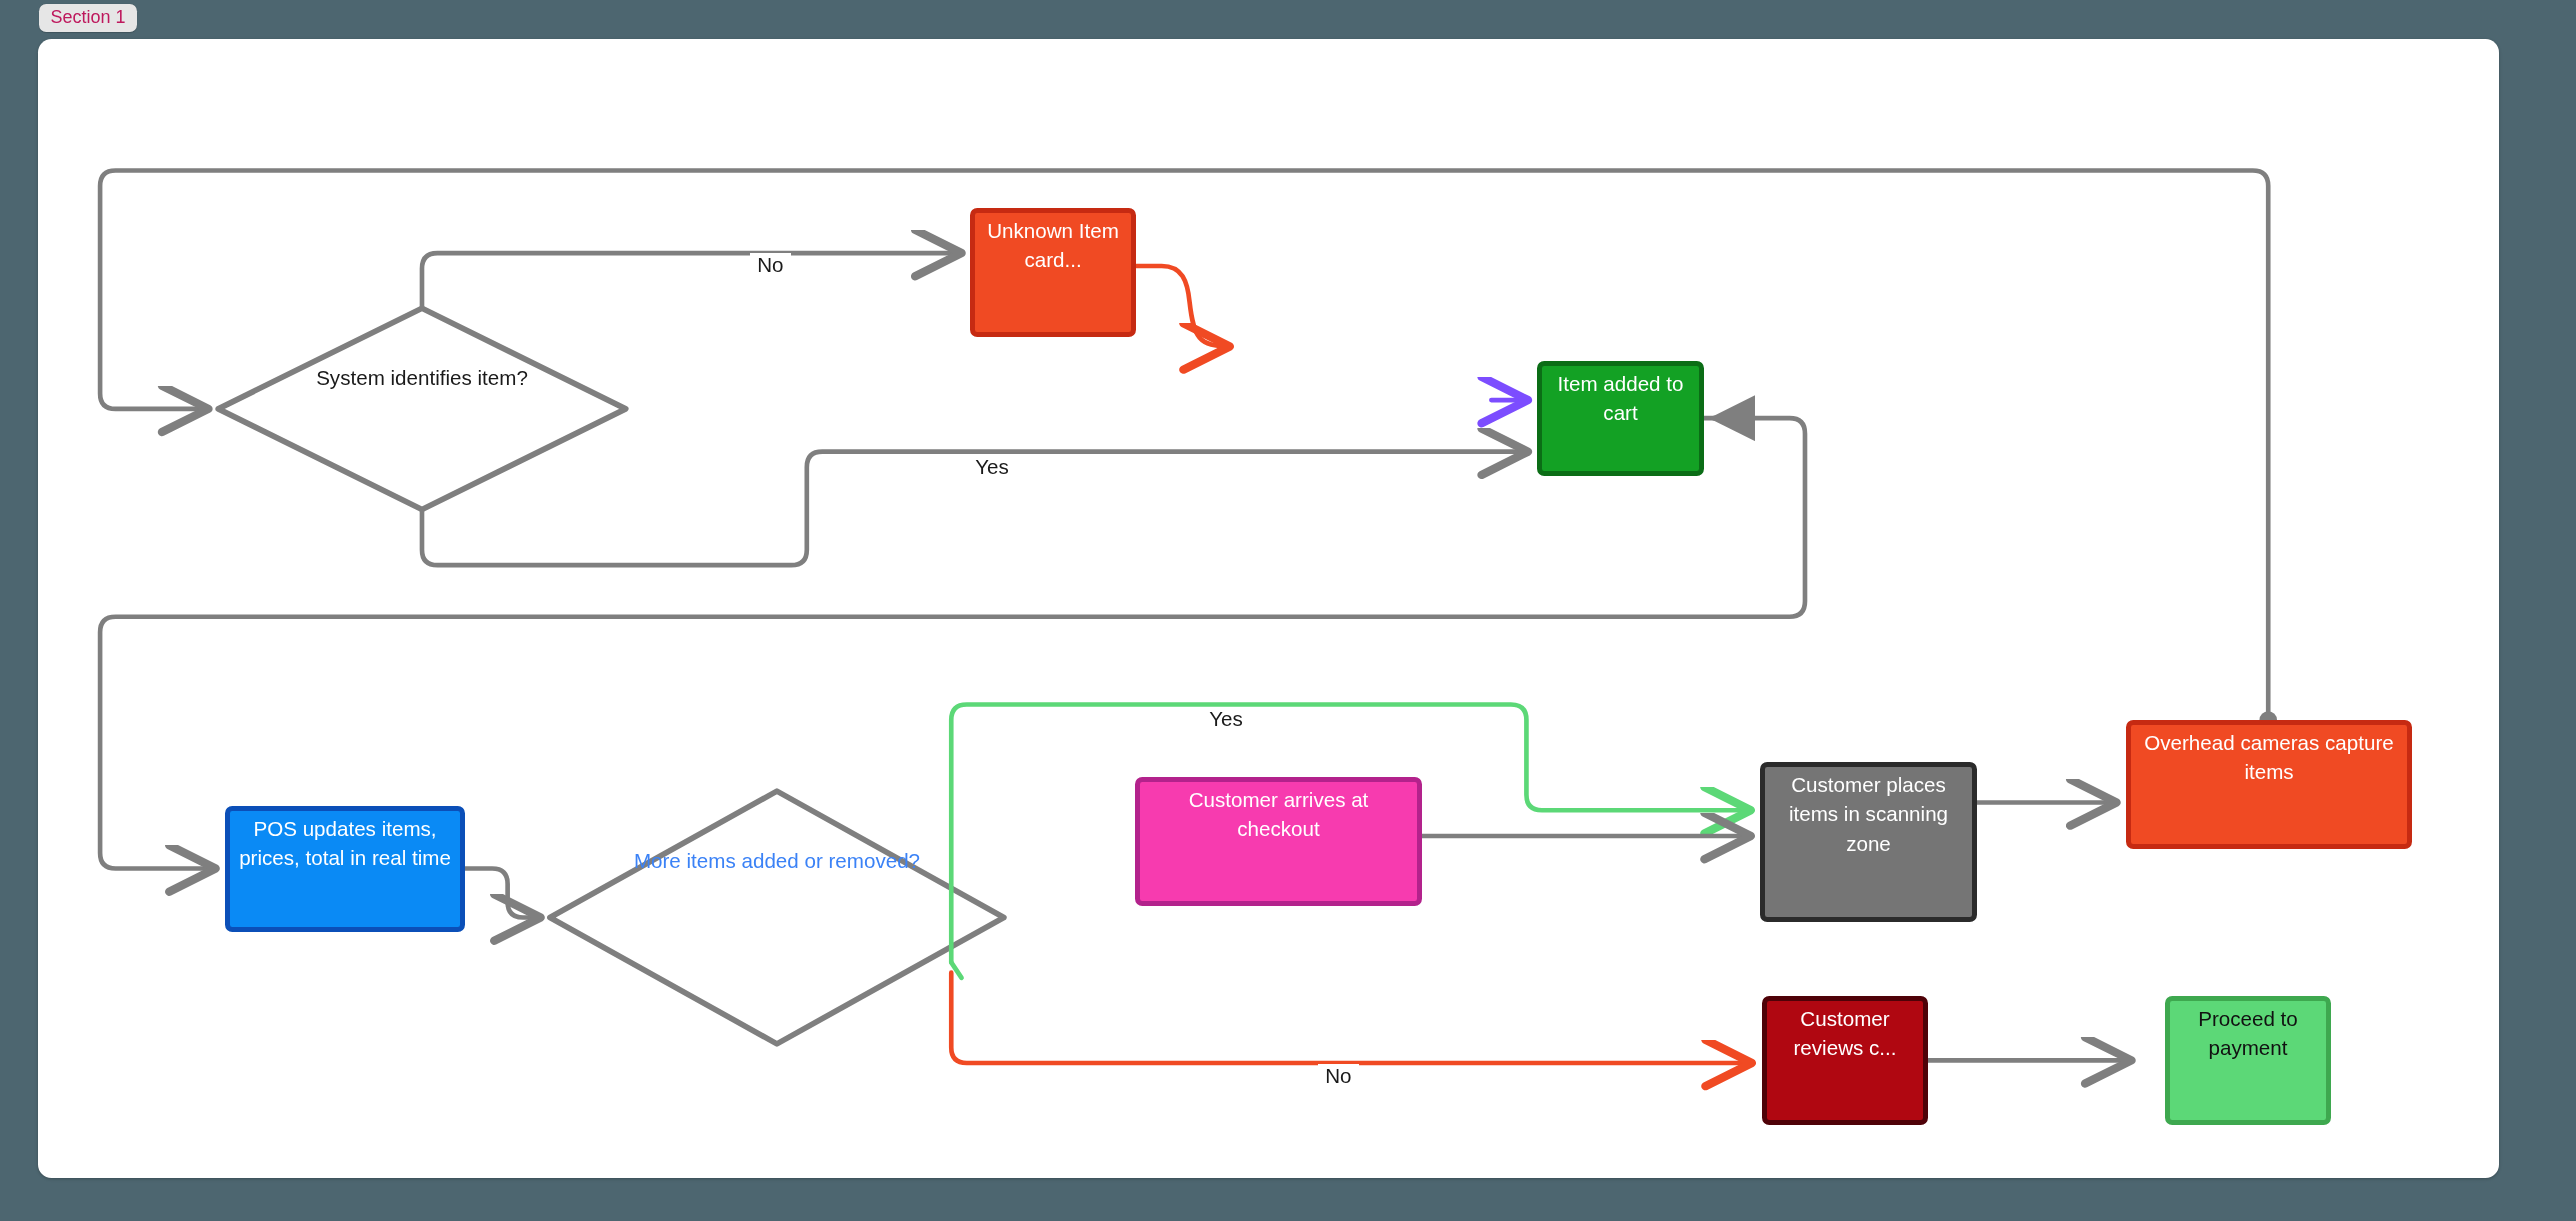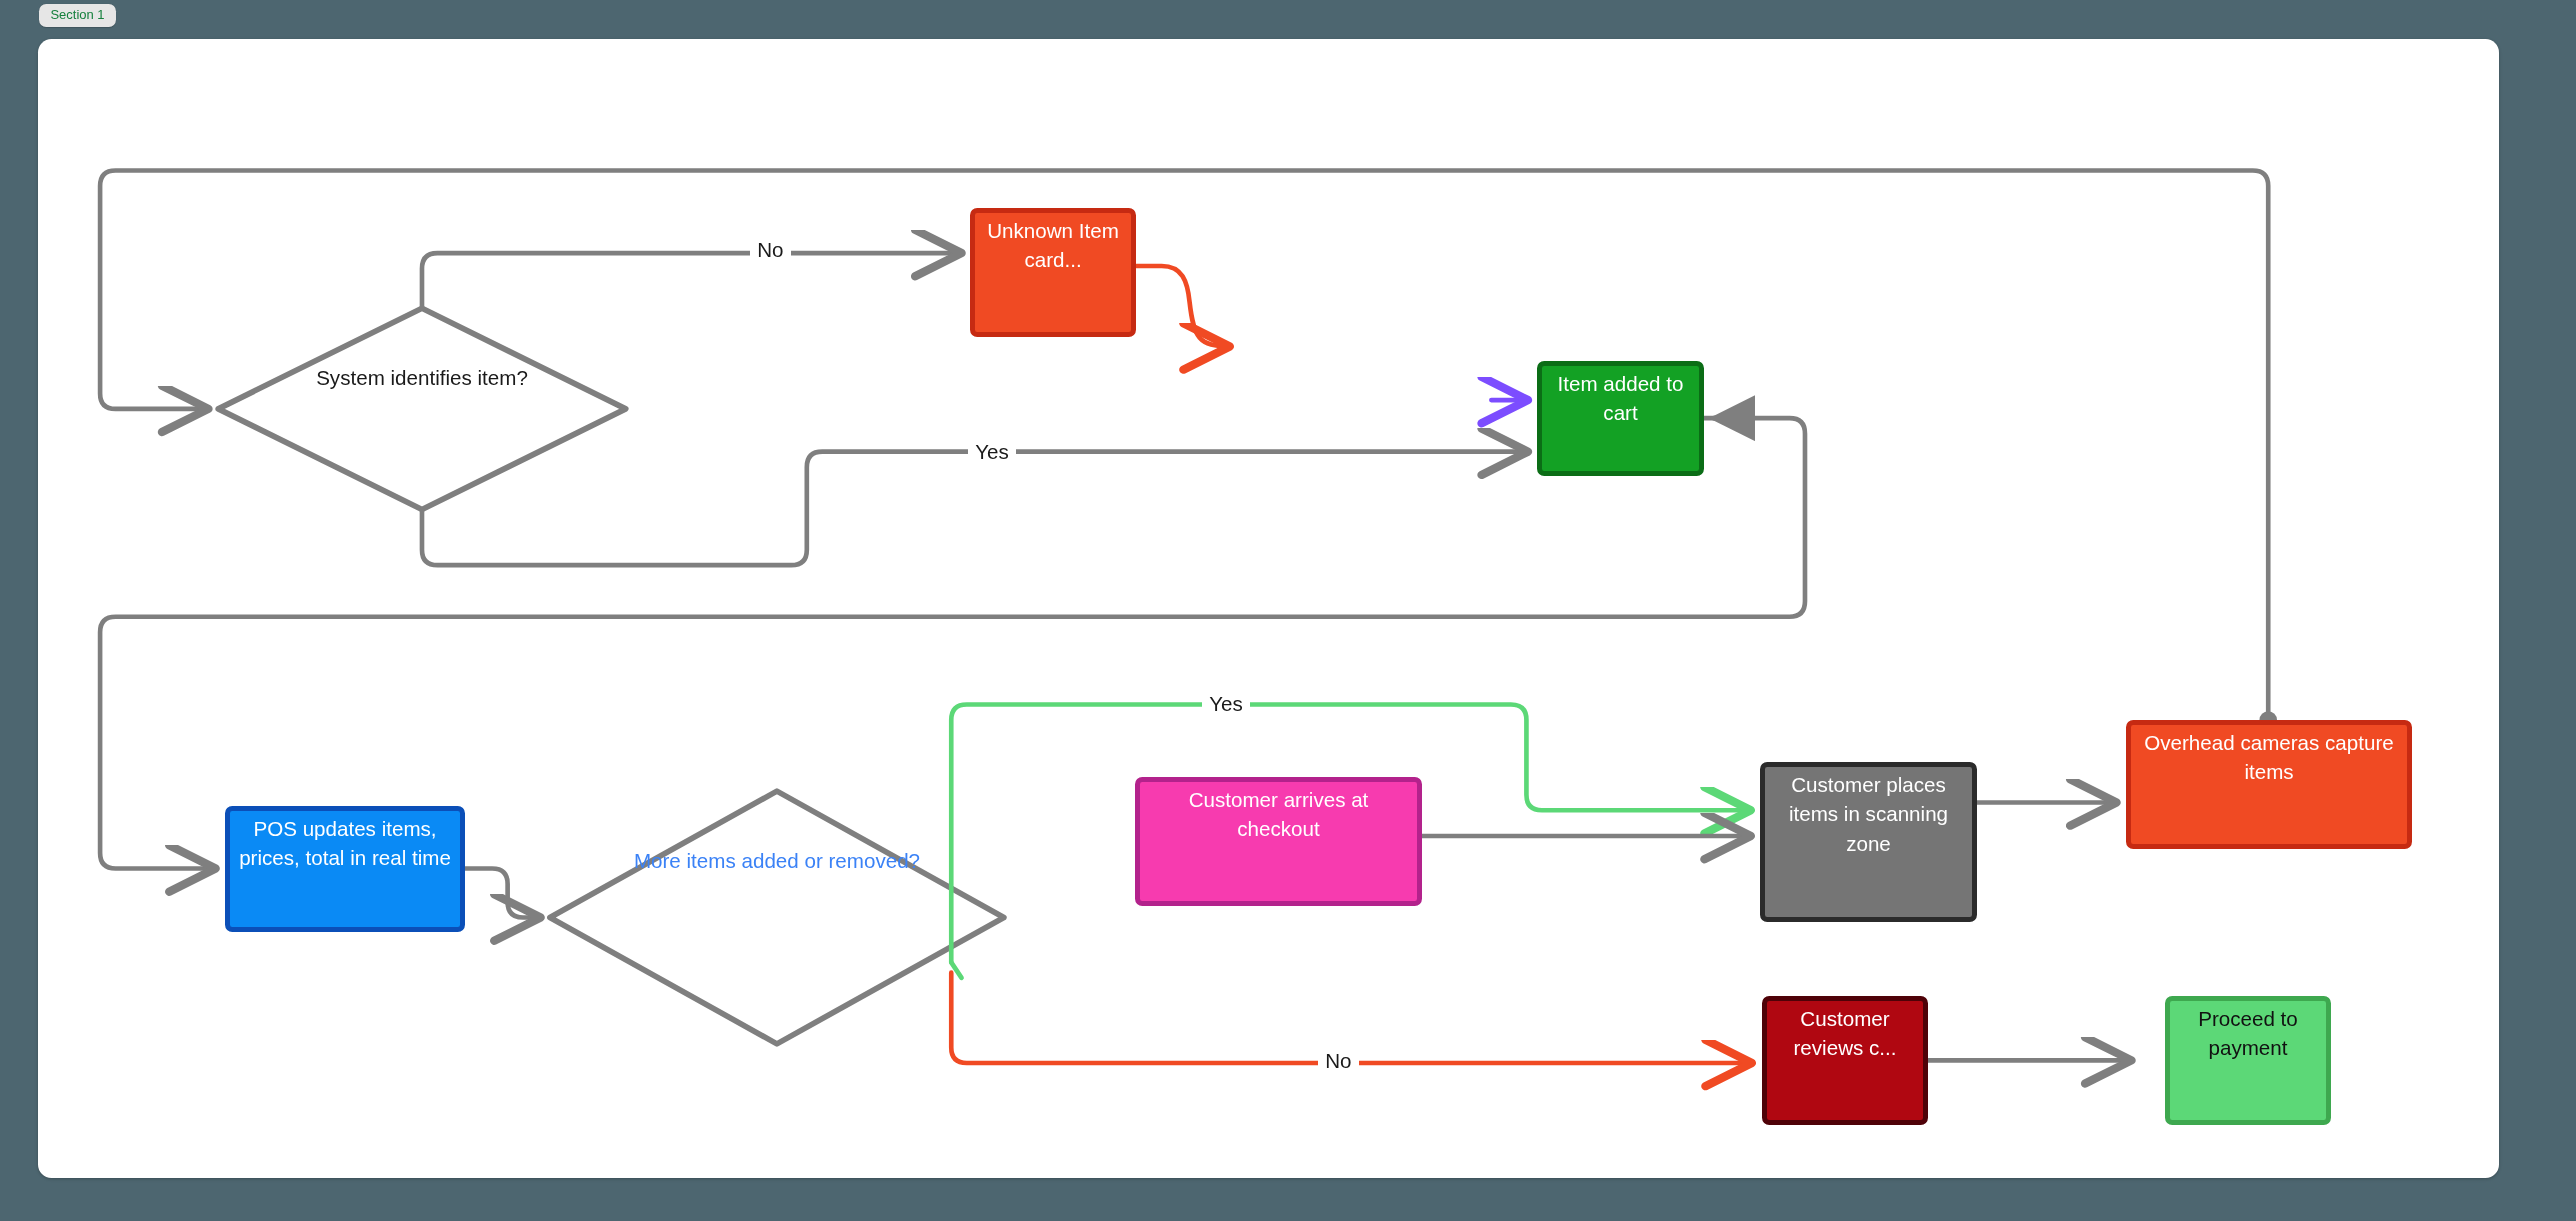--- a/index.html
+++ b/index.html
@@ -8,22 +8,22 @@
     background:#4d6670;
     font-family:"Liberation Sans",sans-serif;
     overflow:hidden;
     position:relative;
   }
   #section-badge{
     position:absolute;left:39px;top:4.1px;
     background:#e6e6e6;
     border-radius:7.2px;
     padding:4.1px 11.4px;
-    font-size:13px;
-    color:#15803d;
+    font-size:18px;
+    color:#be185d;
     line-height:1.1;
     box-shadow:0 0.5px 1px rgba(0,0,0,.18);
     z-index:20;
     white-space:nowrap;
   }
   #canvas{
     position:absolute;
     left:38px;top:39px;
     width:2461px;height:1139px;
     background:#ffffff;
@@ -47,20 +47,21 @@
   .node-label{display:block;width:100%;}
   .edge-label{
     position:absolute;
     font-size:20.6px;
     color:#1a1a1a;
     background:#ffffff;
     padding:1px 7.2px;
     z-index:8;
     white-space:nowrap;
     line-height:1.1;
+    margin-top:15px;
   }
 </style>
 </head>
 <body>
 
 <div id="section-badge">
   <span>Section 1</span>
 </div>
 
 <div id="canvas">

